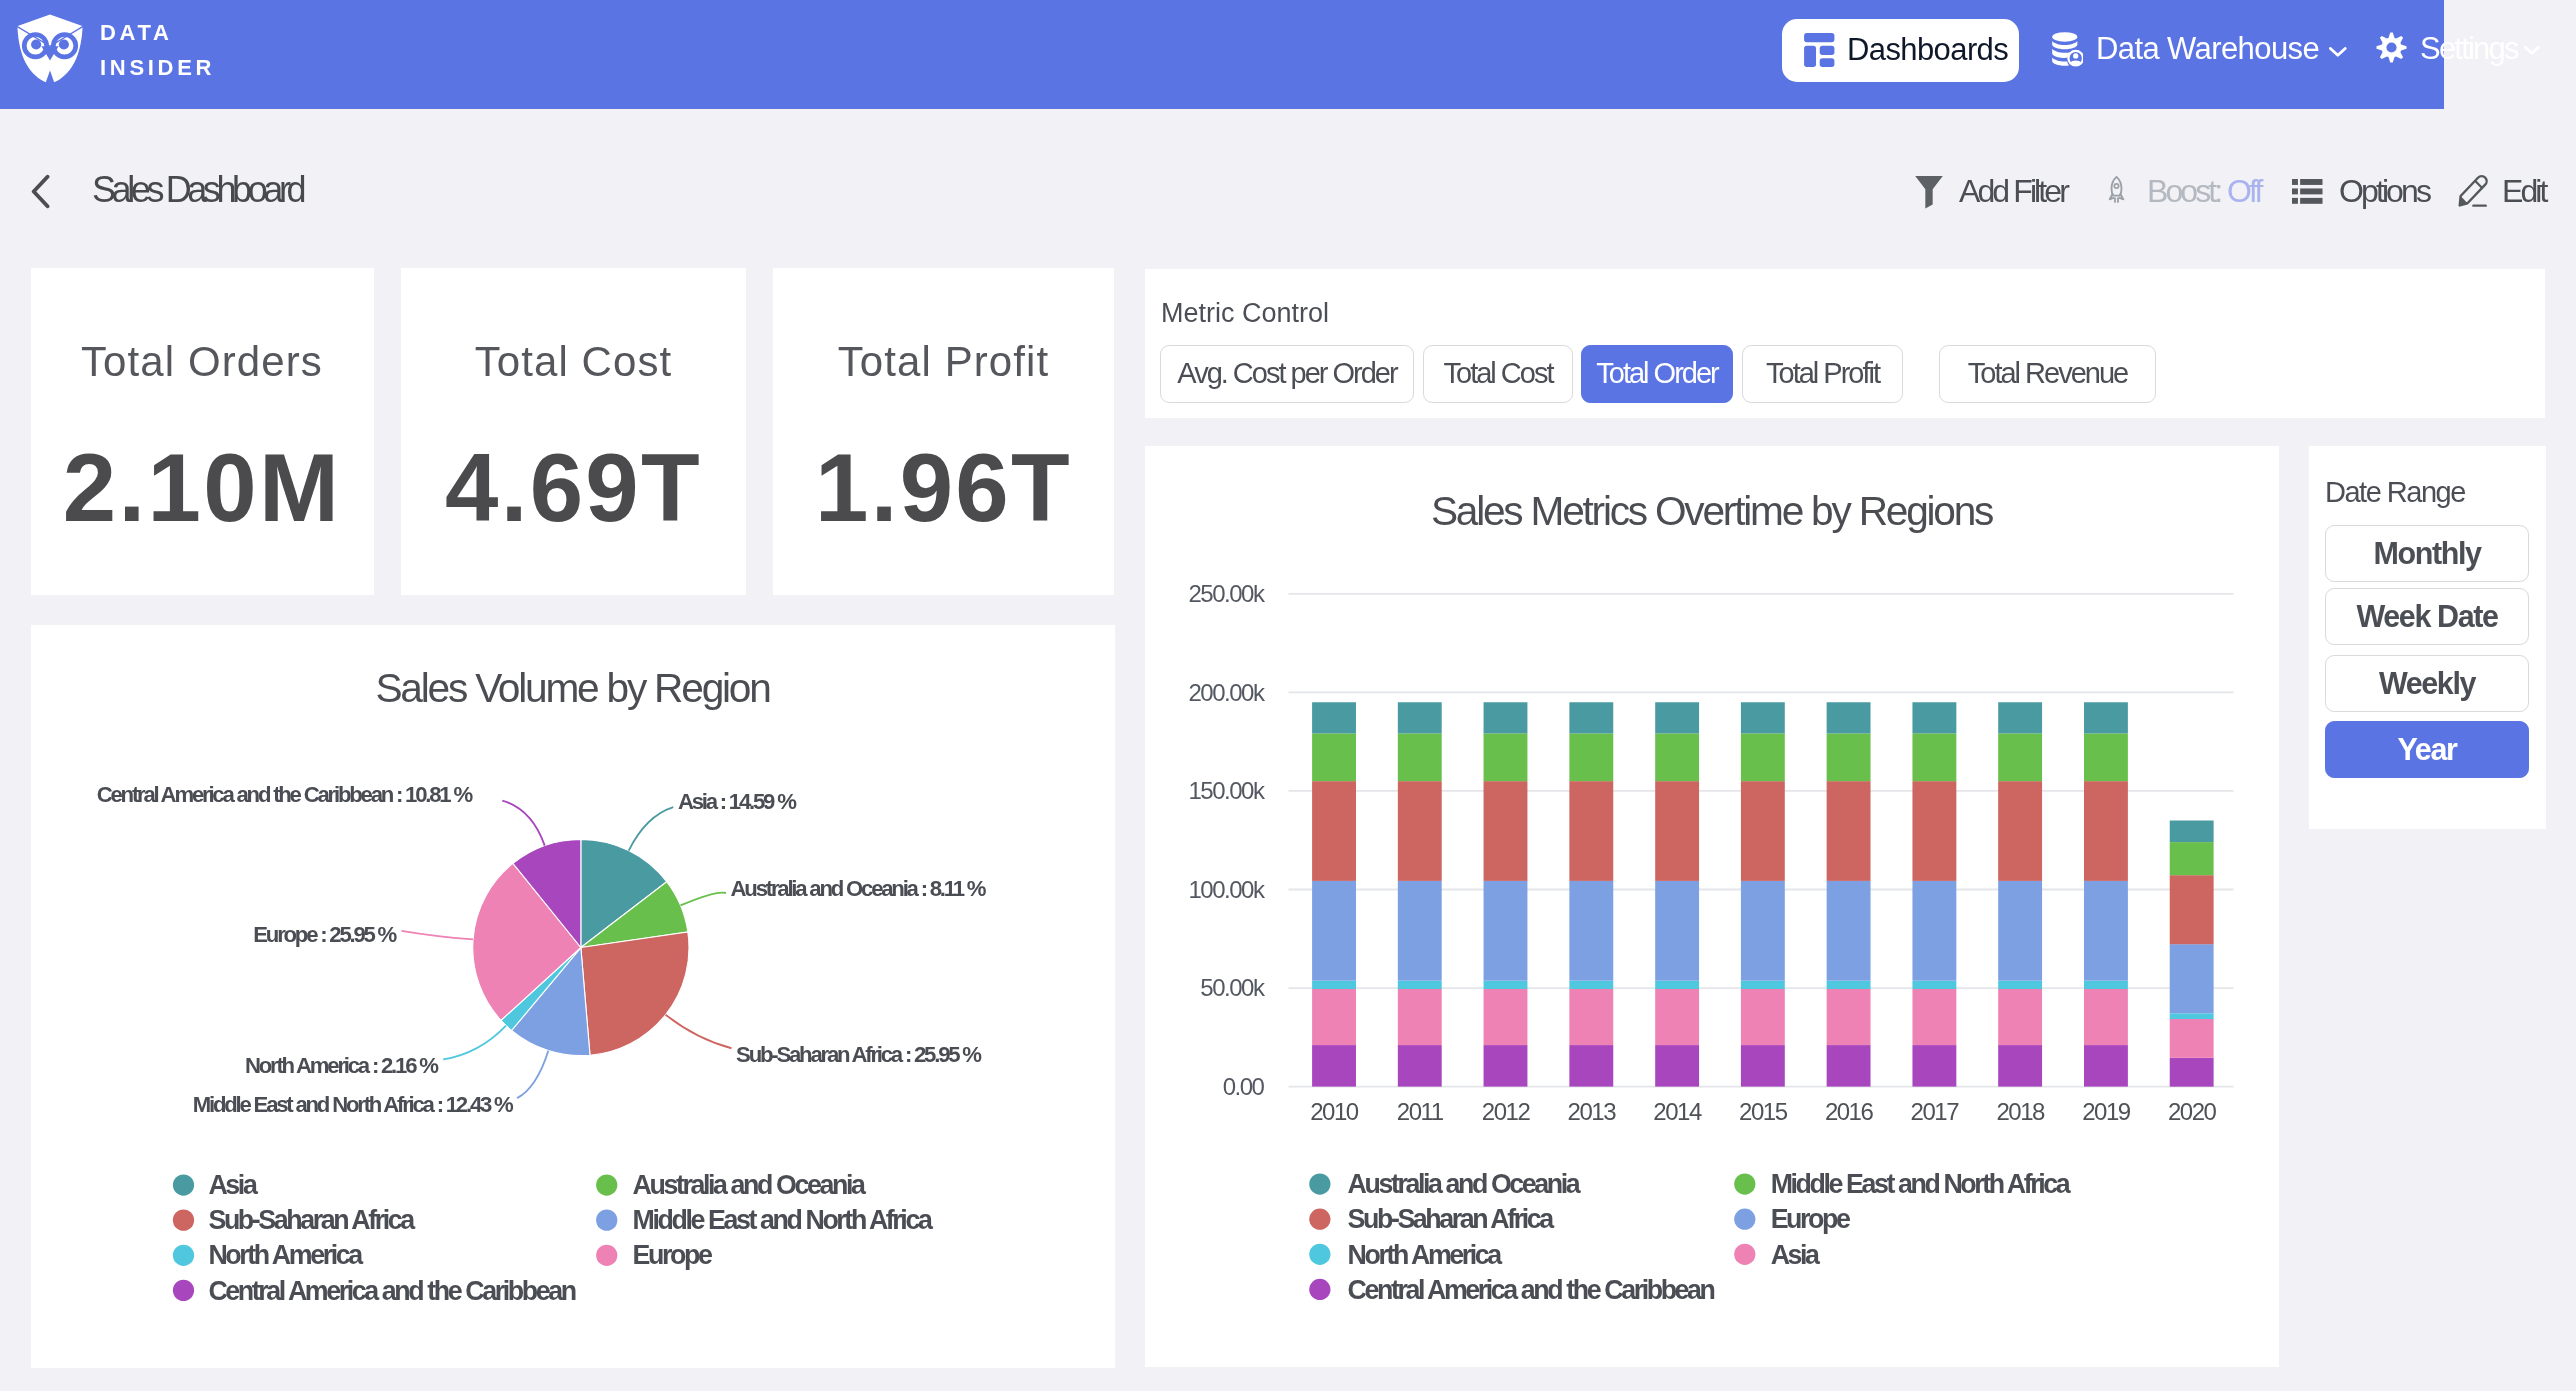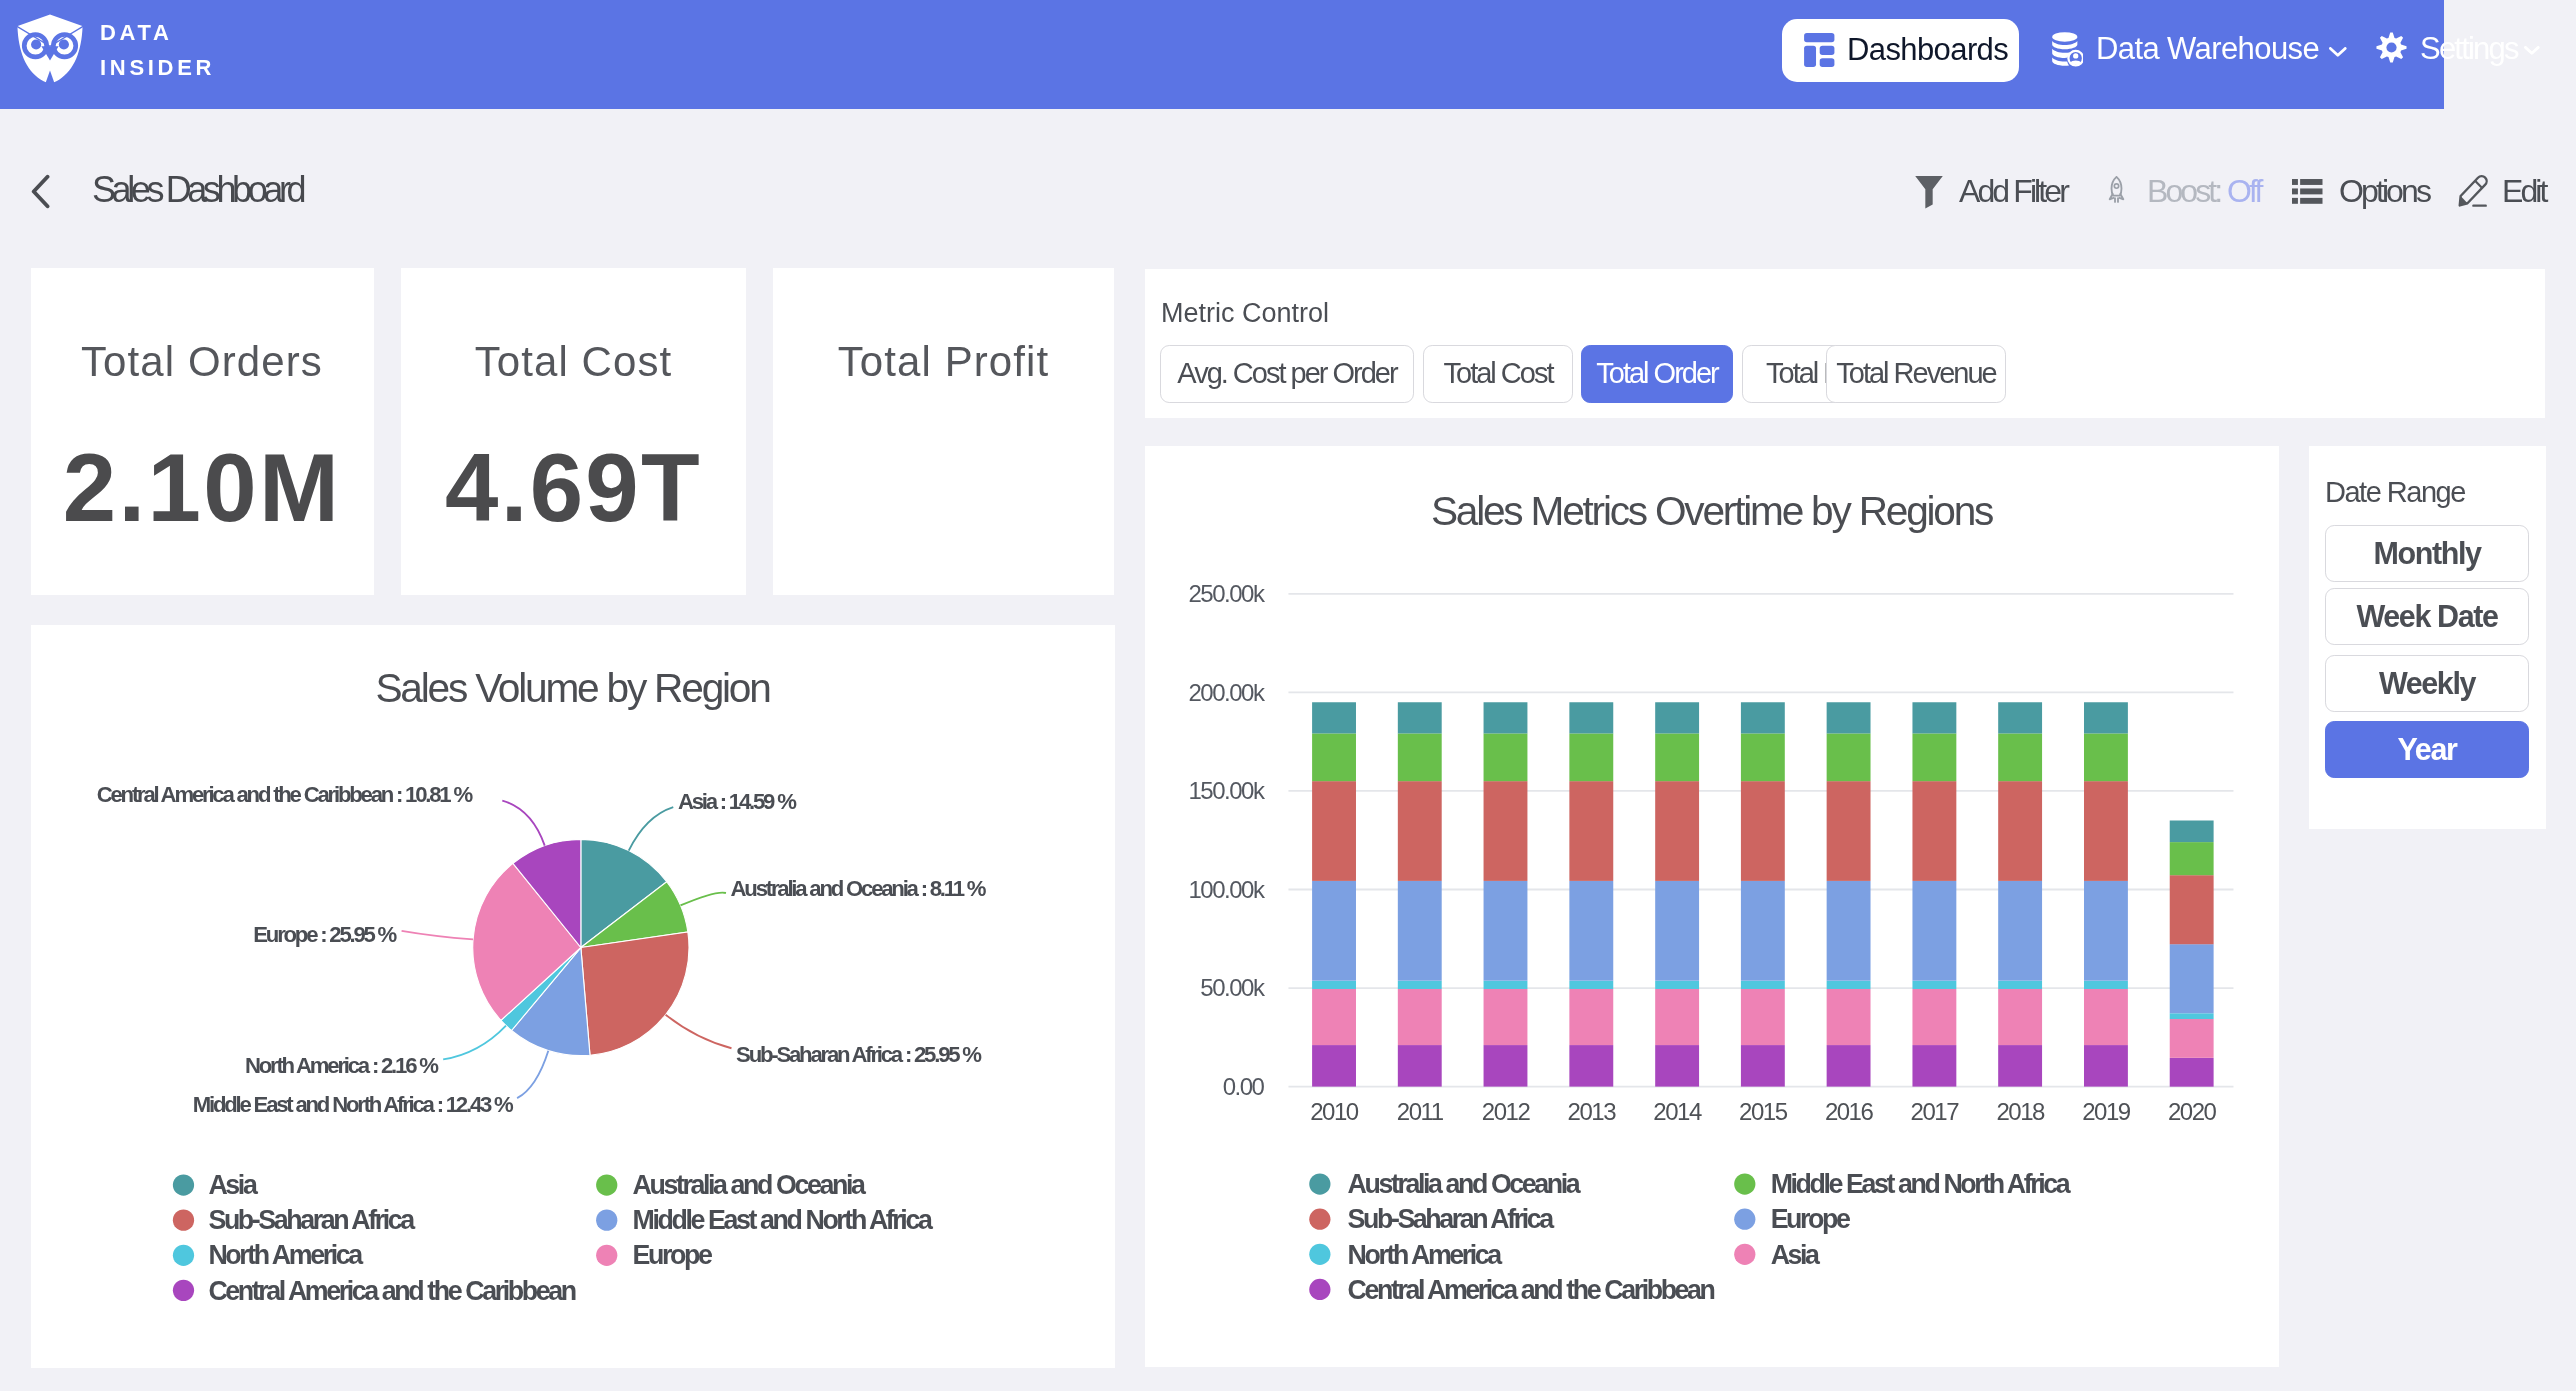--- a/index.html
+++ b/index.html
@@ -97,28 +97,29 @@
 <div class="card" style="left:30.5px;top:268px;width:343px;height:327px;">
   <div class="kpi-title" style="top:73px;">Total Orders</div>
   <div class="kpi-value" style="top:172px;">2.10M</div>
 </div>
 <div class="card" style="left:401px;top:268px;width:345px;height:327px;">
   <div class="kpi-title" style="top:73px;">Total Cost</div>
   <div class="kpi-value" style="top:172px;">4.69T</div>
 </div>
 <div class="card" style="left:773px;top:268px;width:341px;height:327px;">
   <div class="kpi-title" style="top:73px;">Total Profit</div>
+  <div class="kpi-value" style="top:172px;">1.96T</div>
 </div>
 <div class="card" style="left:1145px;top:269px;width:1400px;height:149px;"></div>
 <div class="abs" style="left:1161px;top:300px;font-size:27px;line-height:27px;color:#4b4e54;">Metric Control</div>
 <div class="mbtn" style="left:1160px;width:254px;">Avg. Cost per Order</div>
 <div class="mbtn" style="left:1423px;width:150px;">Total Cost</div>
 <div class="mbtn sel" style="left:1581px;width:152px;">Total Order</div>
 <div class="mbtn" style="left:1742px;width:161px;">Total Profit</div>
-<div class="mbtn" style="left:1826px;width:180px;">Total Revenue</div>
+<div class="mbtn" style="left:1939px;width:217px;">Total Revenue</div>
 <div class="card" style="left:2309px;top:446px;width:237px;height:383px;"></div>
 <div class="abs" style="left:2325px;top:478px;font-size:29px;line-height:29px;letter-spacing:-1.5px;color:#4b4e54;">Date Range</div>
 <div class="dbtn" style="top:525px;">Monthly</div>
 <div class="dbtn" style="top:588px;">Week Date</div>
 <div class="dbtn" style="top:655px;">Weekly</div>
 <div class="dbtn sel" style="top:721px;">Year</div>
 <div class="card" style="left:30.5px;top:625px;width:1084px;height:743px;"></div>
 <svg class="abs" style="left:30.5px;top:625px" width="1084" height="743" viewBox="0 0 1173 804">
 <text transform="translate(586,83)" font-size="44" letter-spacing="-2.4" fill="#4b4d52" text-anchor="middle" font-family="Liberation Sans, sans-serif">Sales Volume by Region</text>
 <path d="M595.0 349.0 L595.0 232.0 A117.0 117.0 0 0 1 687.9 277.8 Z" fill="#4a9ba1" stroke="#ffffff" stroke-width="1.2"></path>

